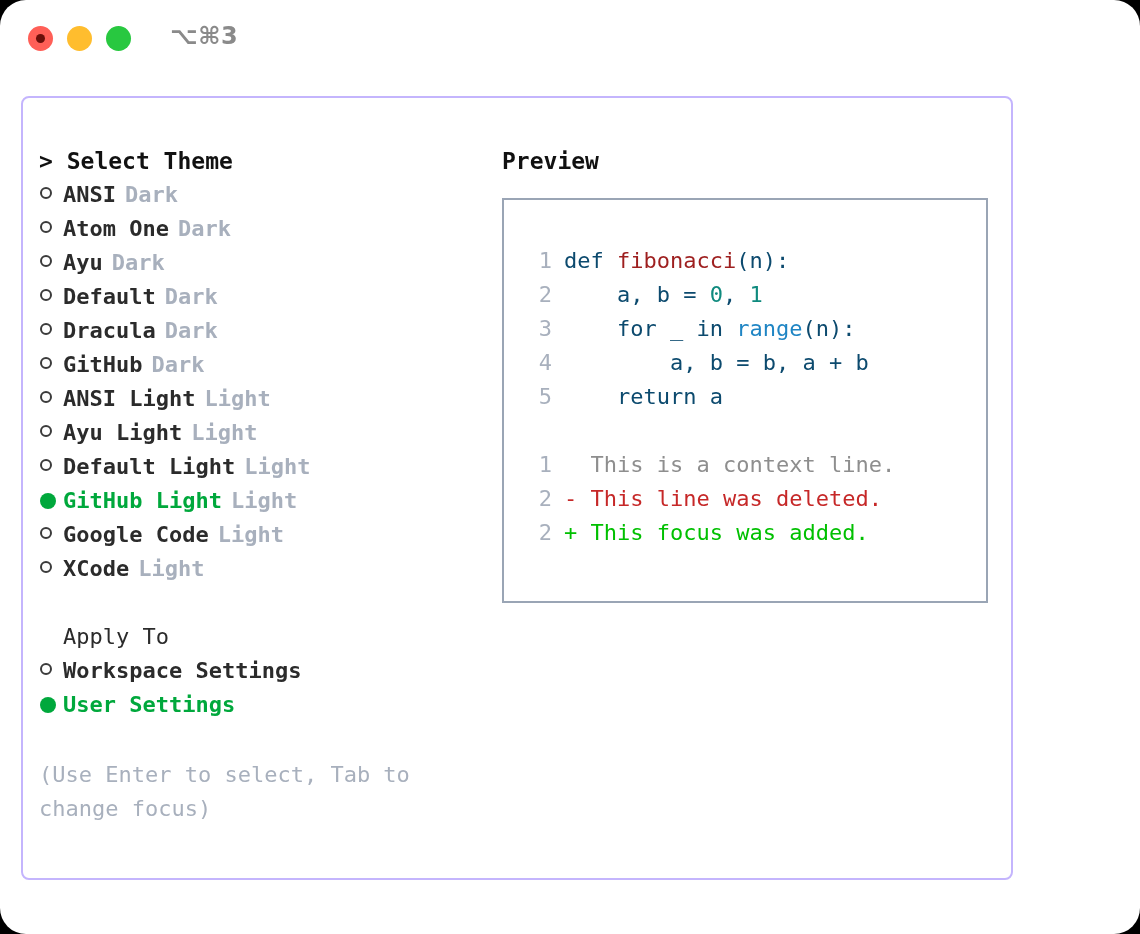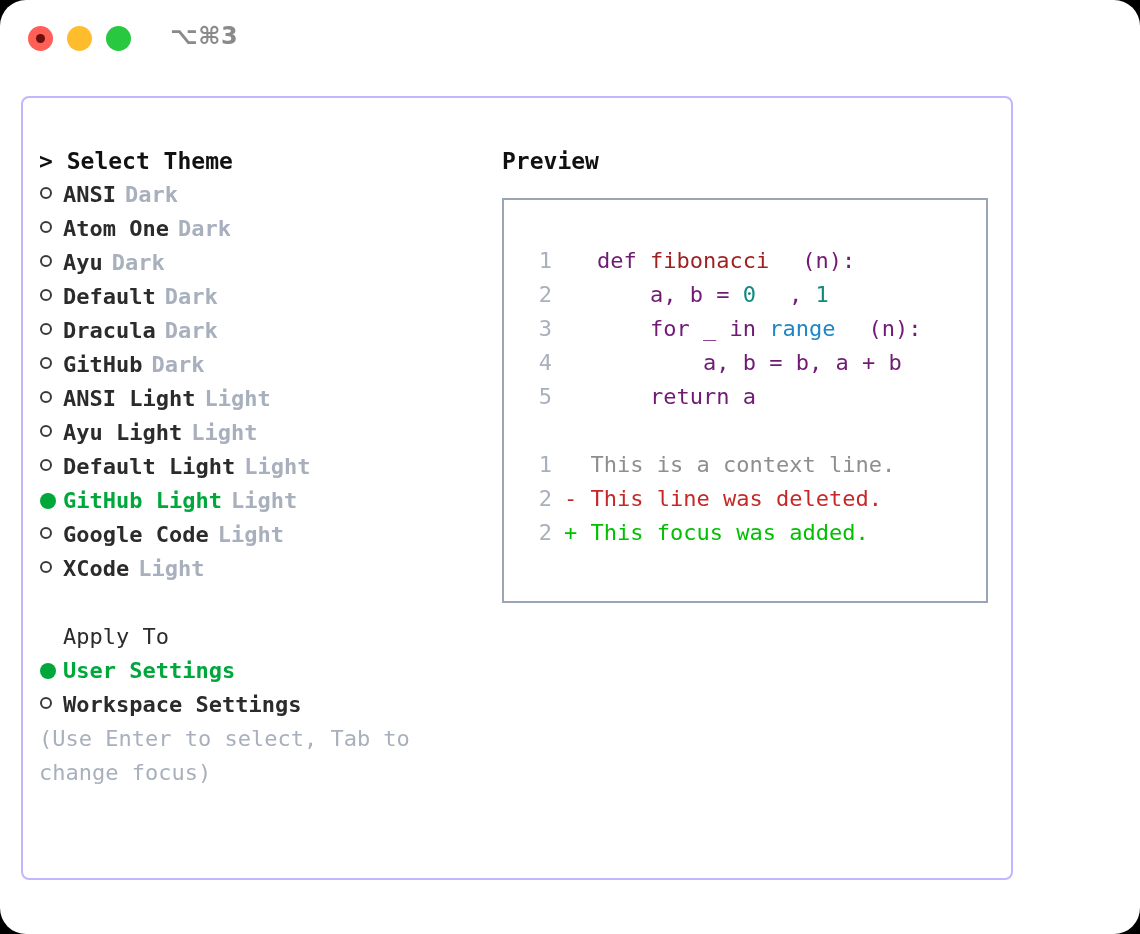--- a/index.html
+++ b/index.html
@@ -140,20 +140,21 @@
   .spacer-row { height: 34px; }
   .plain-row {
     line-height: 34px;
     height: 34px;
     font-size: 22px;
     color: #2b2b2b;
     padding-left: 24px;
     white-space: pre;
   }
   .hint {
+    margin-top: 36px;
     font-size: 22px;
     line-height: 34px;
     color: #a8b0bd;
     width: 420px;
   }
 
   
   .right-col {
     position: absolute;
     left: 479px;
@@ -183,21 +184,21 @@
     height: 34px;
     white-space: pre;
   }
   .lineno {
     width: 34px;
     flex: 0 0 34px;
     text-align: right;
     color: #a8b0bd;
     margin-right: 12px;
   }
-  .code-text { color: #701a75; margin-left: 33px; }
+  .code-text { color: #0c4a6e; }
   .tok-fn    { color: #9e1f1f; }
   .tok-num   { color: #0f8a7e; }
   .tok-call  { color: #1f85c4; }
   .diff-ctx  { color: #8e8e8e; }
   .diff-del  { color: #c62828; }
   .diff-add  { color: #00c000; }
   .blank-line { height: 34px; }
 </style>
 </head>
 <body>
@@ -229,22 +230,22 @@
           <div class="option-row"><span class="bullet"><span class="ring"></span></span><span class="opt-label">Default Light</span><span class="opt-tag">Light</span></div>
           <div class="option-row selected"><span class="bullet"><span class="dot"></span></span><span class="opt-label">GitHub Light</span><span class="opt-tag">Light</span></div>
           <div class="option-row"><span class="bullet"><span class="ring"></span></span><span class="opt-label">Google Code</span><span class="opt-tag">Light</span></div>
           <div class="option-row"><span class="bullet"><span class="ring"></span></span><span class="opt-label">XCode</span><span class="opt-tag">Light</span></div>
         </div>
 
       <div class="spacer-row"></div>
 
       <div class="plain-row">Apply To</div>
       <div id="apply-list">
+          <div class="option-row"><span class="bullet"><span class="ring"></span></span><span class="opt-label">Workspace Settings</span></div>
           <div class="option-row selected"><span class="bullet"><span class="dot"></span></span><span class="opt-label">User Settings</span></div>
-          <div class="option-row"><span class="bullet"><span class="ring"></span></span><span class="opt-label">Workspace Settings</span></div>
         </div>
 
       <div class="hint">(Use Enter to select, Tab to change focus)</div>
     </div>
 
     <div class="right-col">
       <div class="preview-title">Preview</div>
       <div class="preview-box">
         <div id="code-block">
             <div class="code-line"><span class="lineno">1</span><span><span class="code-text">def </span><span class="tok-fn">fibonacci</span><span class="code-text">(n):</span></span></div>

